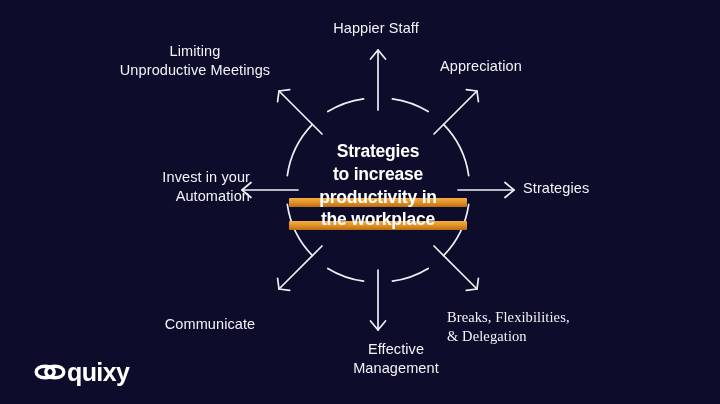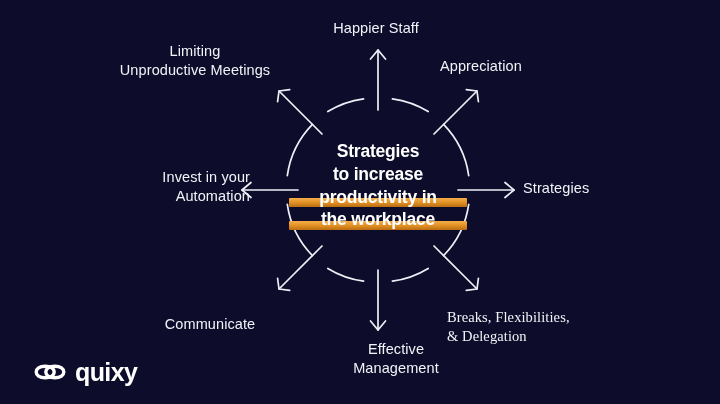--- a/index.html
+++ b/index.html
@@ -82,21 +82,21 @@
   .lbl-invest          { left: 100px; top: 168px; width: 150px; text-align: right; }
   .lbl-limiting        { left: 85px;  top: 42px;  width: 220px; text-align: center; }
 
   
   .logo {
     position: absolute;
     left: 33px;
     top: 358px;
     display: flex;
     align-items: center;
-    gap: 8px;
+    gap: 0;
     z-index: 6;
   }
   .logo-mark { display: block; }
   .logo-word {
     color: #ffffff;
     font-size: 25px;
     font-weight: bold;
     letter-spacing: -0.6px;
     line-height: 1;
   }

